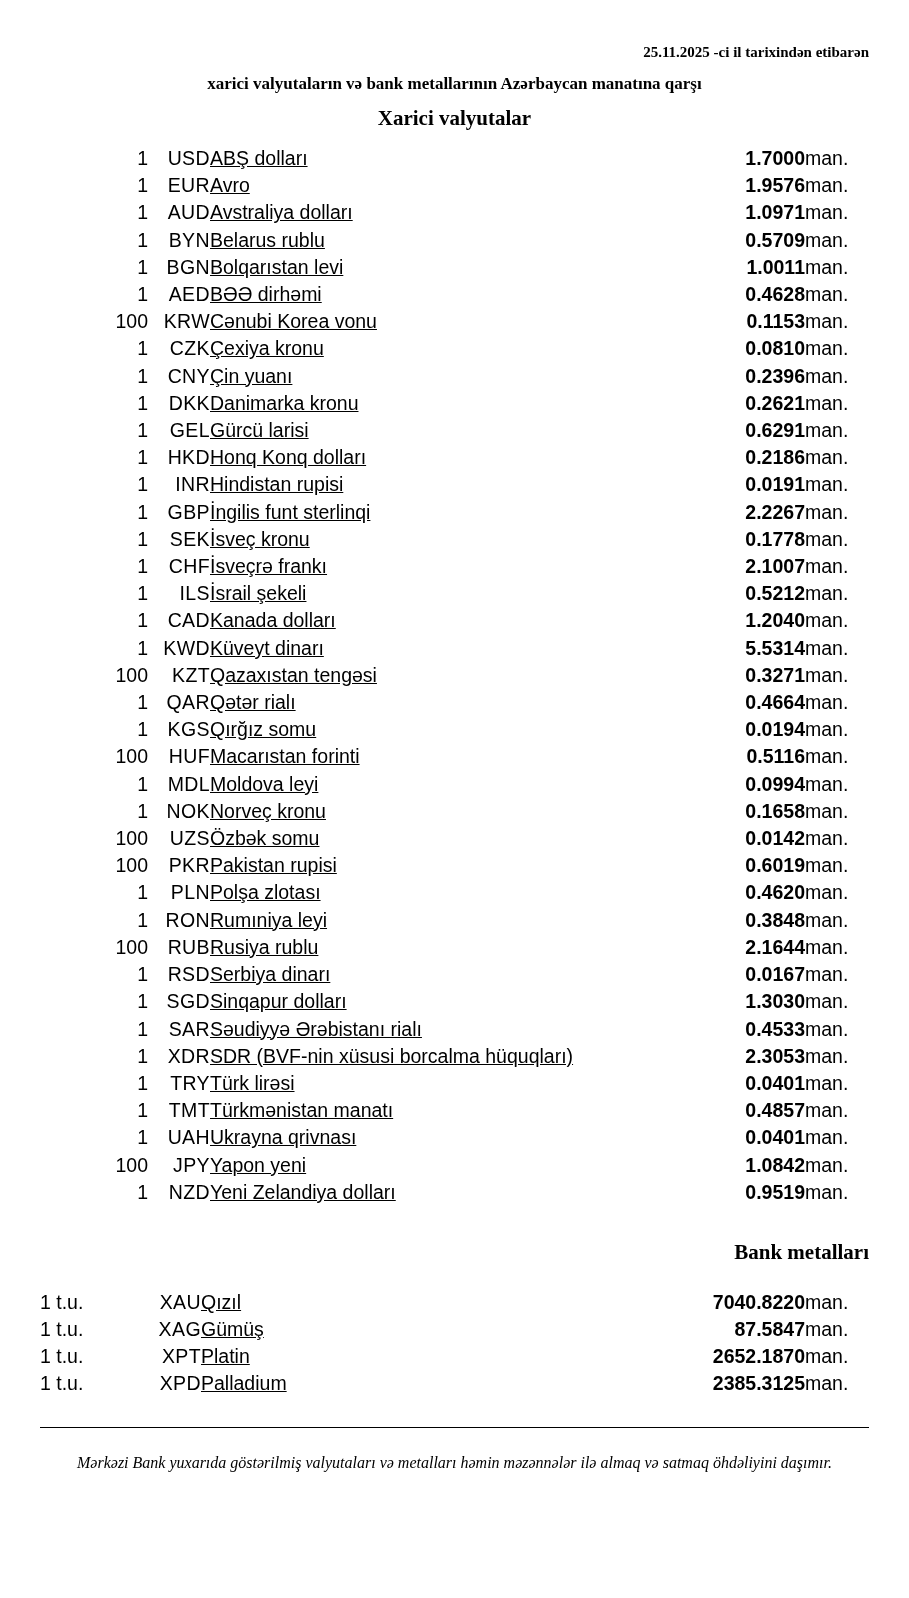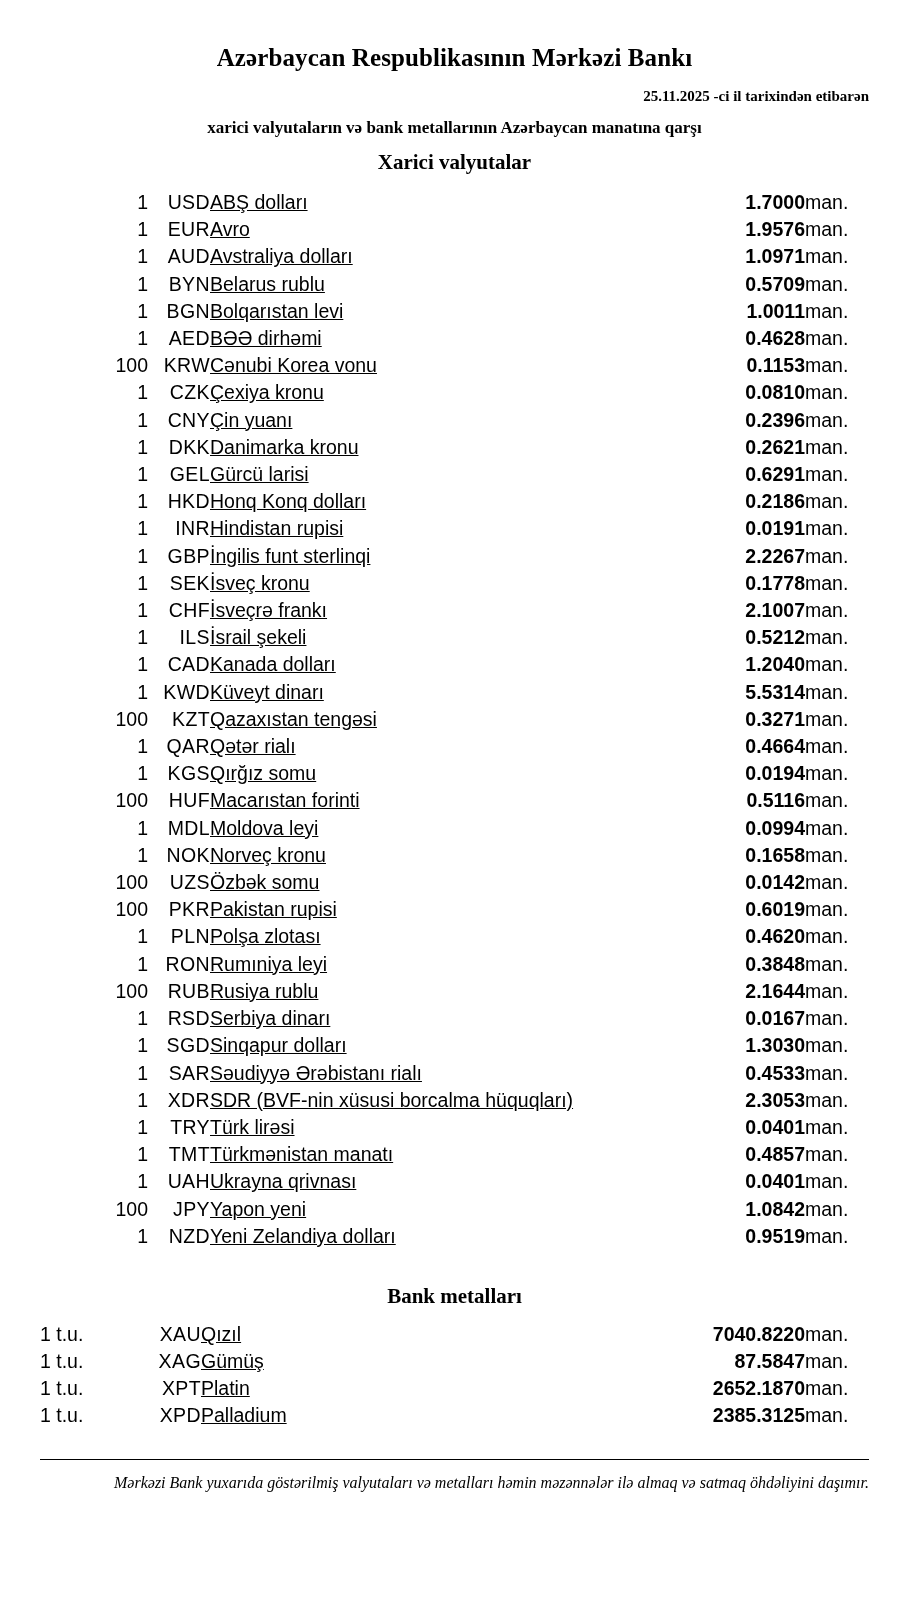--- a/index.html
+++ b/index.html
@@ -93,49 +93,49 @@
   }
   td.col-unit {
     width: 64px;
     text-align: left;
     font-size: 19px;
   }
   .metals-block {
     margin-top: 34px;
   }
   .metals-block .section-heading {
-    margin-bottom: 12px;
+    margin-bottom: 24px;
+    text-align: right;
   }
   table.metals td.col-qty {
     width: 96px;
     text-align: left;
     padding-right: 7px;
   }
   table.metals td.col-code {
     width: 58px;
   }
   table.metals td {
     line-height: 27px;
   }
   .footer-note {
     margin-top: 30px;
-    text-align: right;
+    text-align: center;
     font-family: "Liberation Serif", serif;
     font-style: italic;
     font-size: 16px;
     border-top: 1px solid #000000;
-    padding-top: 14px;
+    padding-top: 26px;
   }
 </style>
 </head>
 <body>
 
 <div class="page">
 
-  <h1 class="bank-title">Azərbaycan Respublikasının Mərkəzi Bankı</h1>
   <div class="date-line">25.11.2025 -ci il tarixindən etibarən</div>
   <div class="subtitle-line">xarici valyutaların və bank metallarının Azərbaycan manatına qarşı</div>
 
   <div class="currencies-block">
     <div class="section-heading">Xarici valyutalar</div>
     <table class="rates">
       <tbody id="currency-rows">
           <tr>
             <td class="col-qty">1</td>
             <td class="col-code">USD</td>

